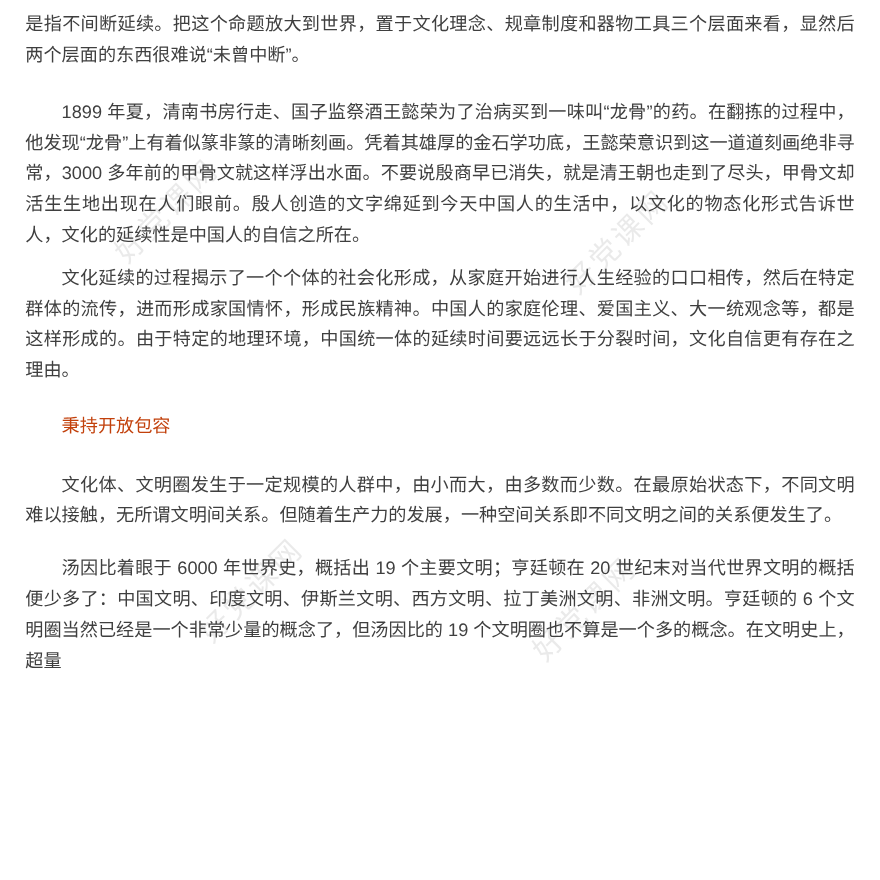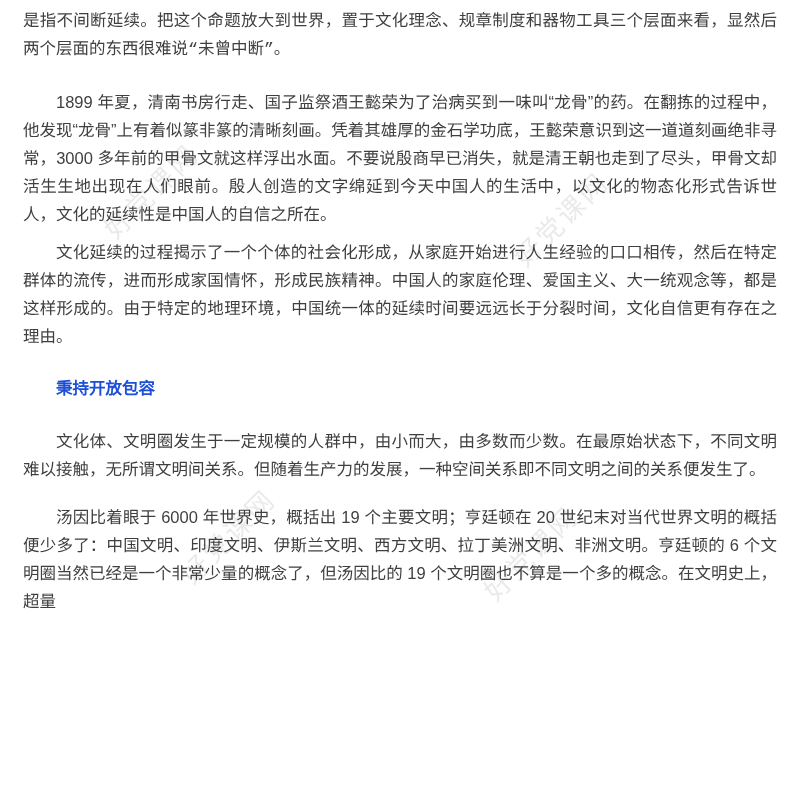--- a/index.html
+++ b/index.html
@@ -10,23 +10,23 @@
   .page {
     position: relative; width: 800px; height: 800px; background: #ffffff;
     box-sizing: border-box; padding: 8px 23px 0 23px;
   }
   .content { position: relative; z-index: 2; }
   .content p, .content h3 {
     margin: 0; color: #3f3f3f; font-size: 16.5px; line-height: 28px;
     text-align: justify; text-indent: 2em; font-weight: normal;
     word-break: break-all;
   }
-  .content h3 { font-weight: bold; color: #1d4ed8; }
+  .content h3 { font-weight: normal; color: #c2410c; }
   .no-indent { text-indent: 0 !important; }
-  .mb24 { margin-bottom: 24px !important; font-family: Liberation Mono, monospace; }
+  .mb24 { margin-bottom: 24px !important; }
   .mb30 { margin-bottom: 30px !important; }
   .mb21 { margin-bottom: 21px !important; }
   .mb11 { margin-bottom: 11px !important; }
   .mb23 { margin-bottom: 23px !important; font-family: Liberation Serif, serif; }
   .mb25 { margin-bottom: 25px !important; }
   .mb20 { margin-bottom: 20px !important; }
   .watermark {
     position: absolute; z-index: 1; color: rgba(60, 60, 60, 0.11);
     font-size: 27px; letter-spacing: 3px; white-space: nowrap;
     transform: translate(-50%, -50%) rotate(-45deg);

